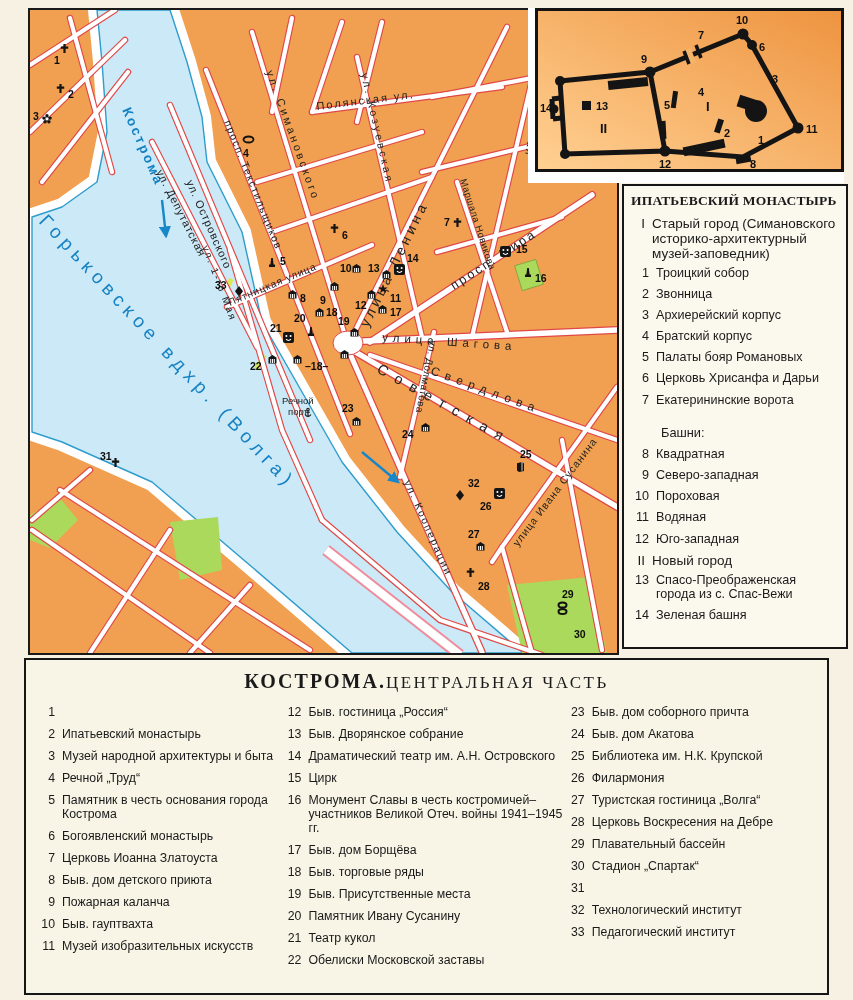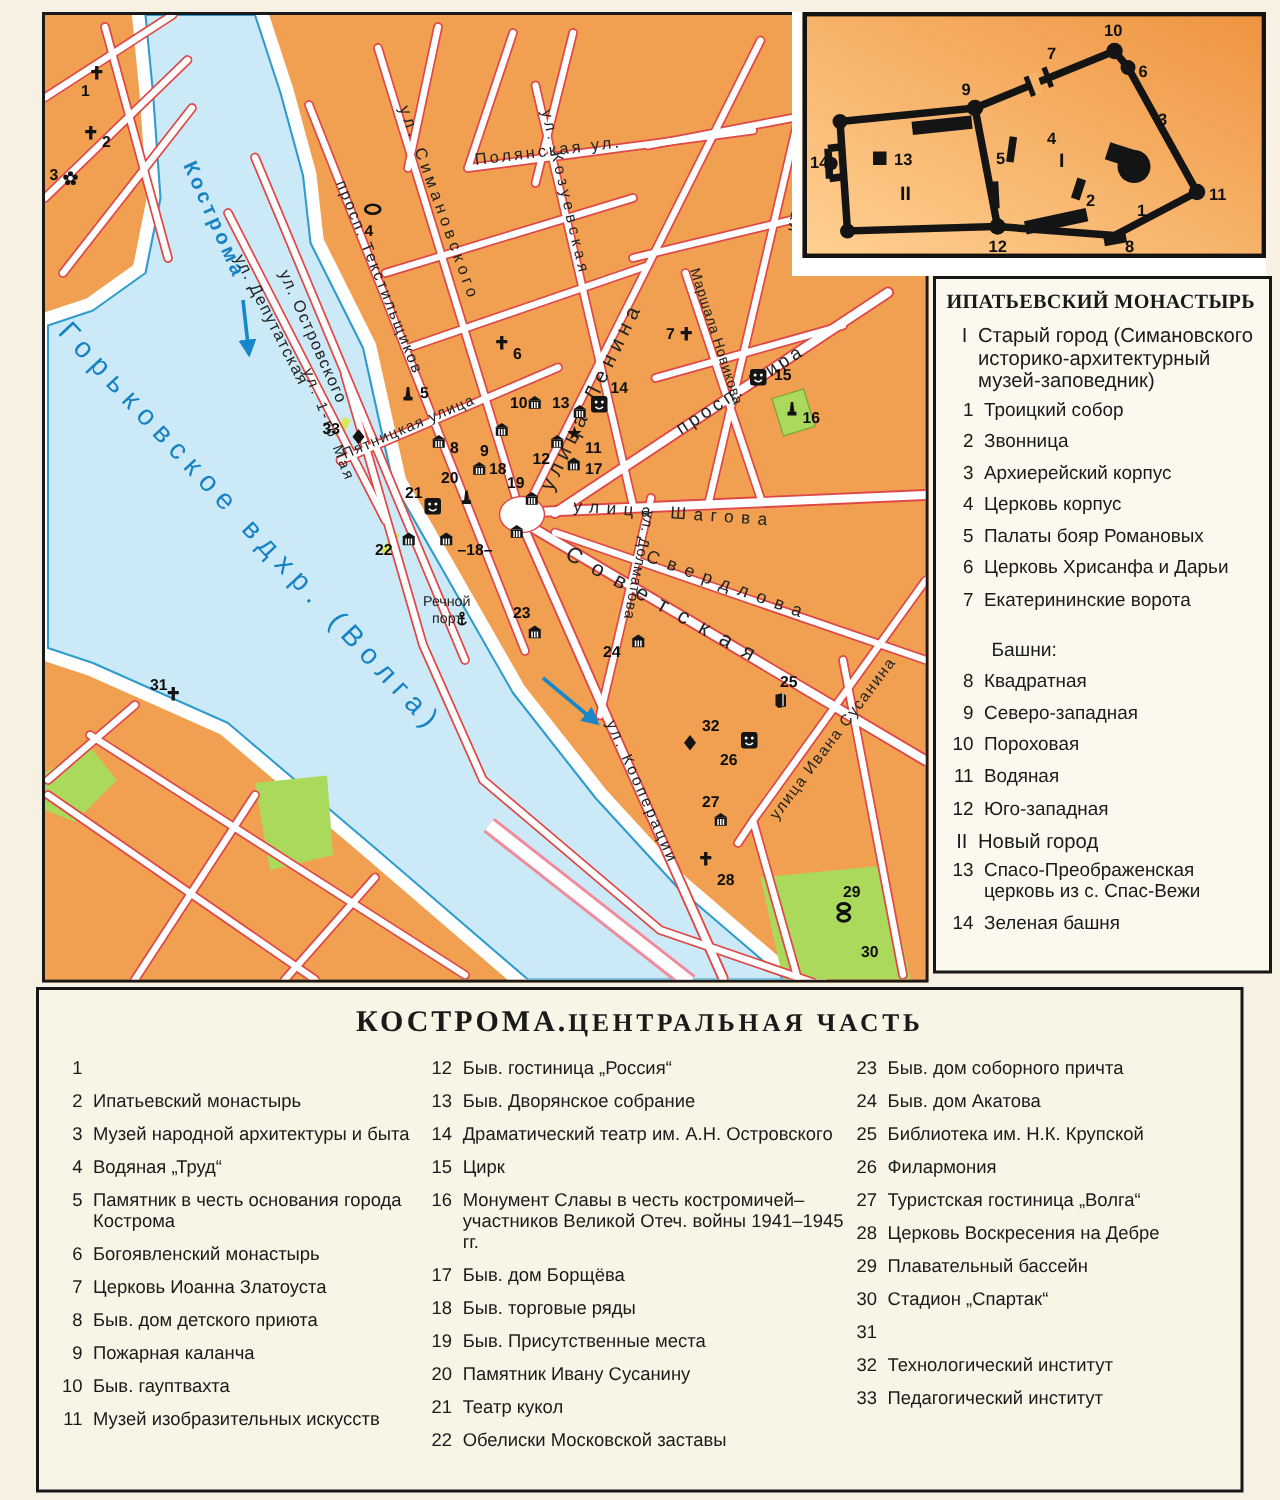--- a/index.html
+++ b/index.html
@@ -18,21 +18,21 @@
   .grp{display:flex;font-size:13.5px;margin:6px 0 5px;}
   .grp .num{flex:0 0 16px;text-align:right;margin-right:7px;}
   .items .li{display:flex;font-size:12.6px;line-height:1.16;margin:0 0 6.5px;}
   .items .num{flex:0 0 20px;text-align:right;margin-right:7px;}
   .subhead{font-size:12.8px;margin:18px 0 7px 32px;}
   .legend-bottom{position:absolute;left:24px;top:658px;width:805px;height:337px;
                  border:2px solid #161616;box-sizing:border-box;background:#f8f4e6;
                  padding:7px 10px 4px;}
   .lb-title{text-align:center;font-family:"Liberation Serif",serif;margin:3px 0 12px;}
   .lb-title .t1{font-size:20px;font-weight:700;letter-spacing:2px;text-align:center;}
-  .lb-title .t2{font-size:17px;font-weight:700;letter-spacing:2.5px;}
+  .lb-title .t2{font-size:17px;font-weight:400;letter-spacing:2.5px;}
   .lb-cols{display:flex;}
   .lb-col{box-sizing:border-box;}
   .lb-col.c1{width:254px;}
   .lb-col.c2{width:292px;}
   .lb-col.c3{width:259px;}
   .lb-col .li{display:flex;font-size:12.3px;line-height:1.14;margin:0 0 8px;}
   .lb-col .num{flex:0 0 19px;text-align:right;margin-right:7px;}
   .sl{fill:#222;}
   .mnum{font-weight:700;font-size:10.5px;fill:#0d0d0d;}
   .blue{fill:#1682c4;}
@@ -446,21 +446,21 @@
       <div class="li">
         <span class="num">2</span>
         <span class="txt">Звонница</span>
       </div>
       <div class="li">
         <span class="num">3</span>
         <span class="txt">Архиерейский корпус</span>
       </div>
       <div class="li">
         <span class="num">4</span>
-        <span class="txt">Церковь корпус</span>
+        <span class="txt">Братский корпус</span>
       </div>
       <div class="li">
         <span class="num">5</span>
         <span class="txt">Палаты бояр Романовых</span>
       </div>
       <div class="li">
         <span class="num">6</span>
         <span class="txt">Церковь Хрисанфа и Дарьи</span>
       </div>
       <div class="li">
@@ -493,21 +493,21 @@
       </div>
     </div>
   <div class="grp">
     <span class="num">II</span>
     <span class="txt">Новый город</span>
   </div>
   <div class="items">
 
   <div class="li">
         <span class="num">13</span>
-        <span class="txt">Спасо-Преображенская церковь из с. Спас-Вежи</span>
+        <span class="txt">Спасо-Преображенская города из с. Спас-Вежи</span>
       </div>
       <div class="li">
         <span class="num">14</span>
         <span class="txt">Зеленая башня</span>
       </div>
     </div>
 </div>
 
 <div class="legend-bottom">
   <div class="lb-title">
@@ -522,21 +522,21 @@
         <div class="li">
           <span class="num">2</span>
           <span class="txt">Ипатьевский монастырь</span>
         </div>
         <div class="li">
           <span class="num">3</span>
           <span class="txt">Музей народной архитектуры и быта</span>
         </div>
         <div class="li">
           <span class="num">4</span>
-          <span class="txt">Водяная „Труд“</span>
+          <span class="txt">Речной „Труд“</span>
         </div>
         <div class="li">
           <span class="num">5</span>
           <span class="txt">Памятник в честь основания города Кострома</span>
         </div>
         <div class="li">
           <span class="num">6</span>
           <span class="txt">Богоявленский монастырь</span>
         </div>
         <div class="li">

